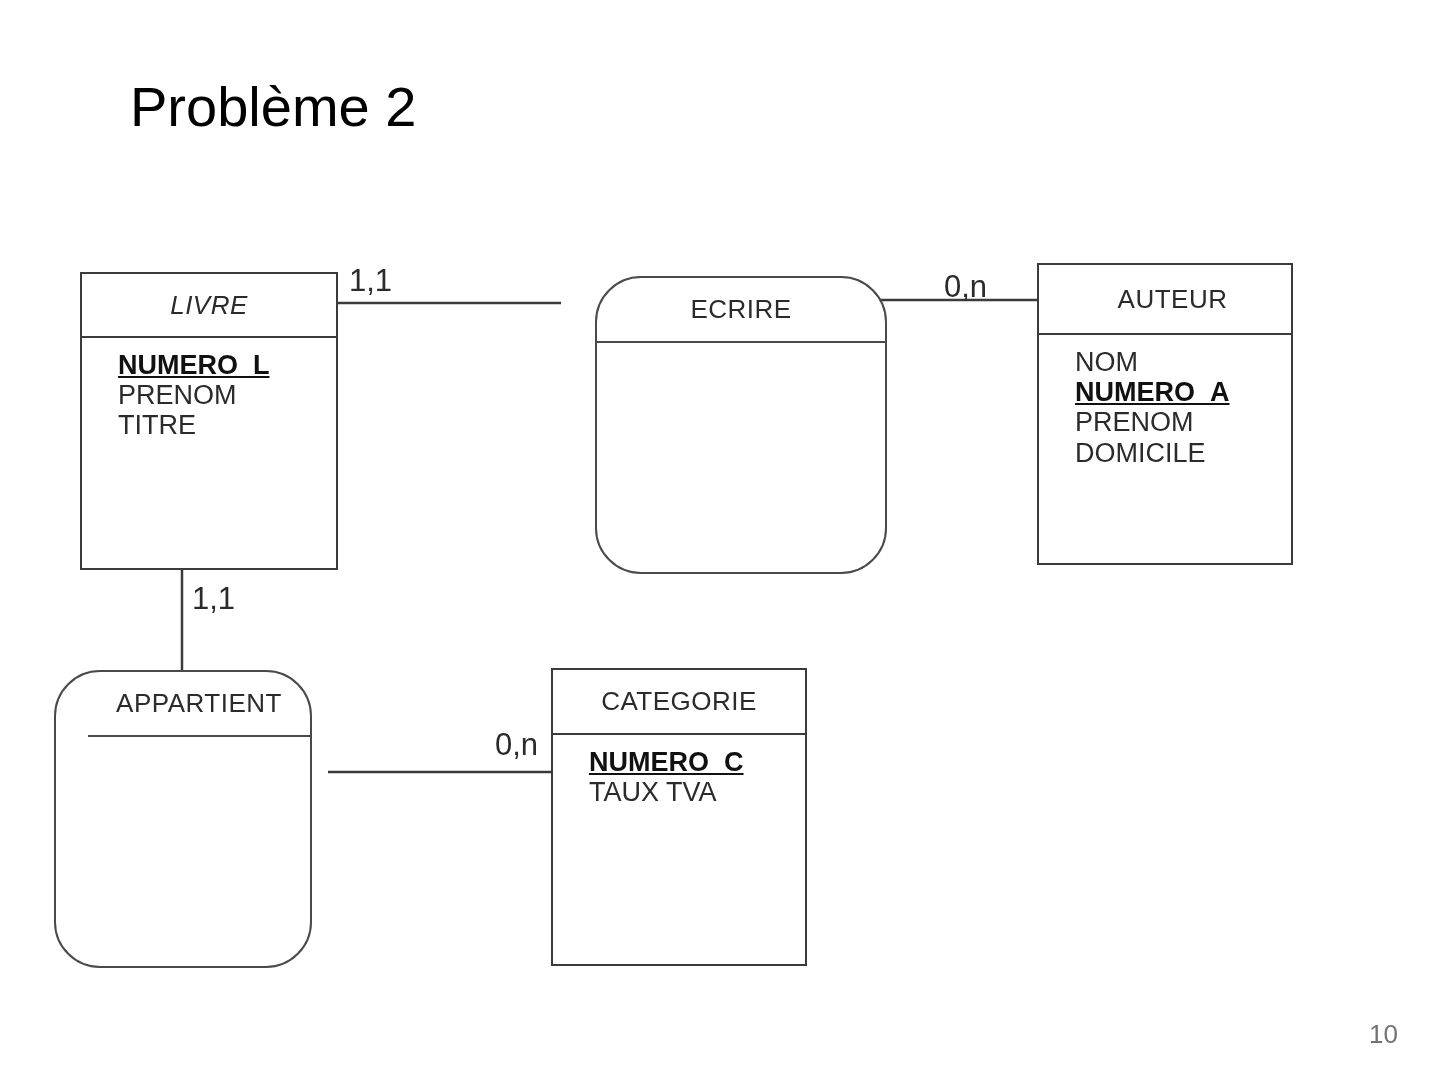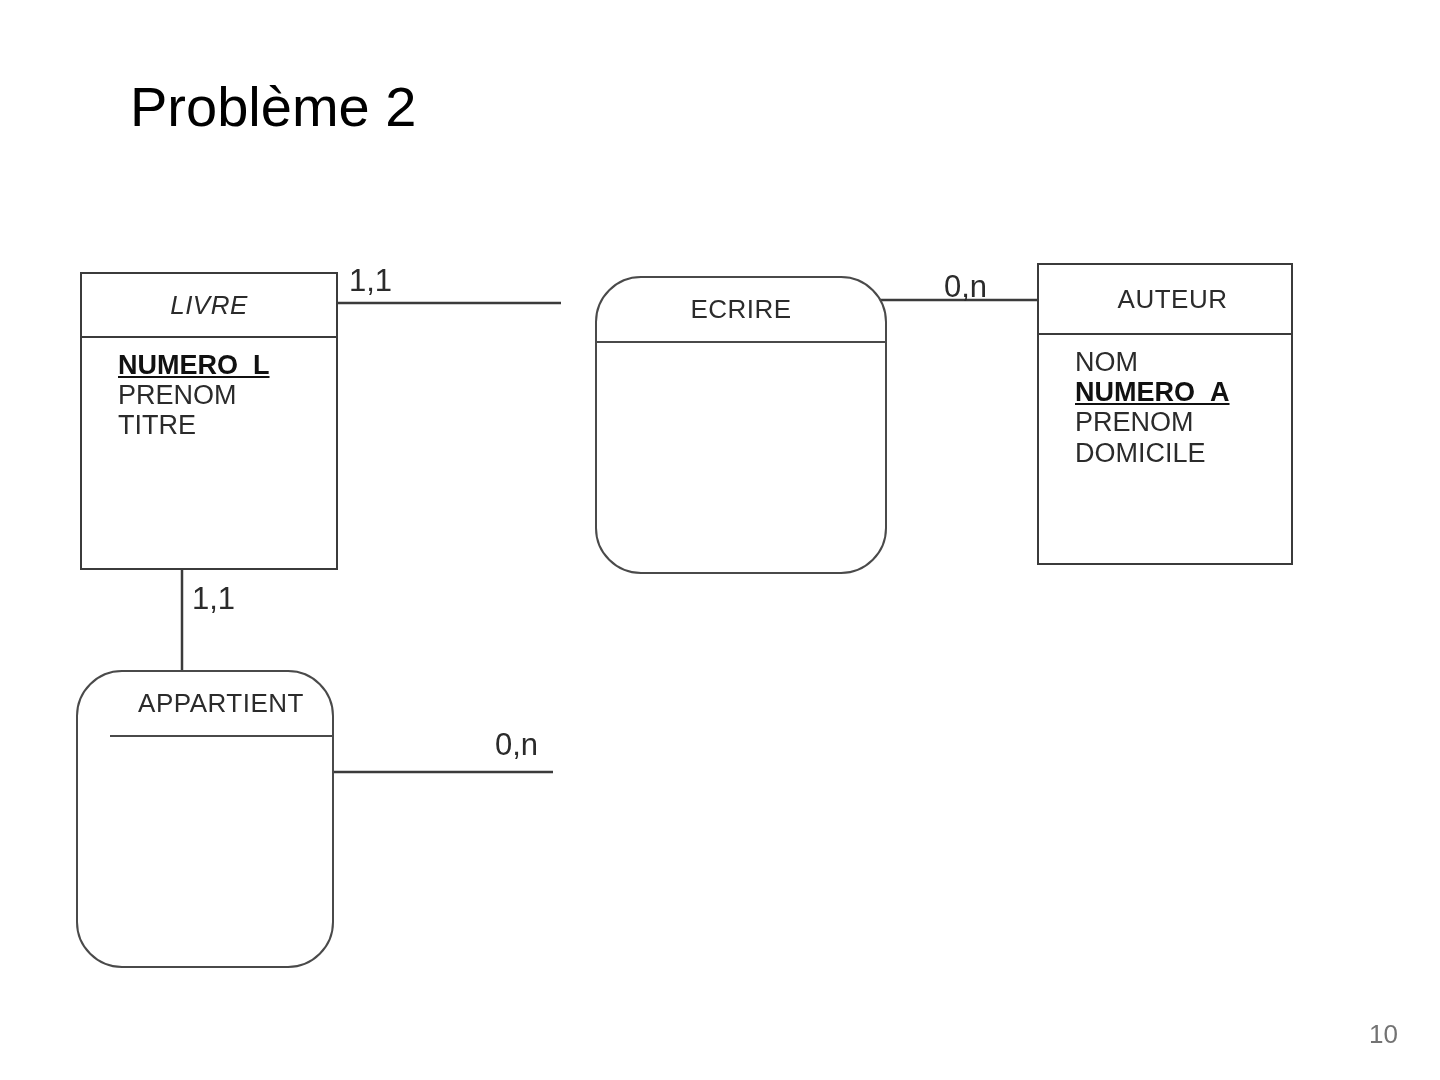--- a/index.html
+++ b/index.html
@@ -162,29 +162,38 @@
       <span class="entity-title">AUTEUR</span>
     </div>
     <div class="entity-attrs">
       <div class="attr">NOM</div>
       <div class="attr key">NUMERO_A</div>
       <div class="attr">PRENOM</div>
       <div class="attr">DOMICILE</div>
     </div>
   </div>
 
+  <div class="entity" style="left:551px; top:668px; width:256px; height:298px;">
+    <div class="entity-header" style="height:65px;">
+      <span class="entity-title">CATEGORIE</span>
+    </div>
+    <div class="entity-attrs">
+      <div class="attr key">NUMERO_C</div>
+      <div class="attr">TAUX TVA</div>
+    </div>
+  </div>
 
   <div class="relationship" style="left:559px; top:276px; width:292px; height:298px;margin-left:36px;">
     <div class="rel-header" style="height:65px;">
       <span class="rel-title">ECRIRE</span>
     </div>
     <div class="rel-body"></div>
   </div>
 
-  <div class="relationship" style="left:76px; top:670px; width:258px; height:298px;padding-left:32px;">
+  <div class="relationship" style="left:54px; top:670px; width:258px; height:298px;padding-left:32px;">
     <div class="rel-header" style="height:65px;">
       <span class="rel-title">APPARTIENT</span>
     </div>
     <div class="rel-body"></div>
   </div>
 
   <span class="cardinality" style="left:349px; top:265px;">1,1</span>
 
   <span class="cardinality" style="left:944px; top:271px;">0,n</span>
 

